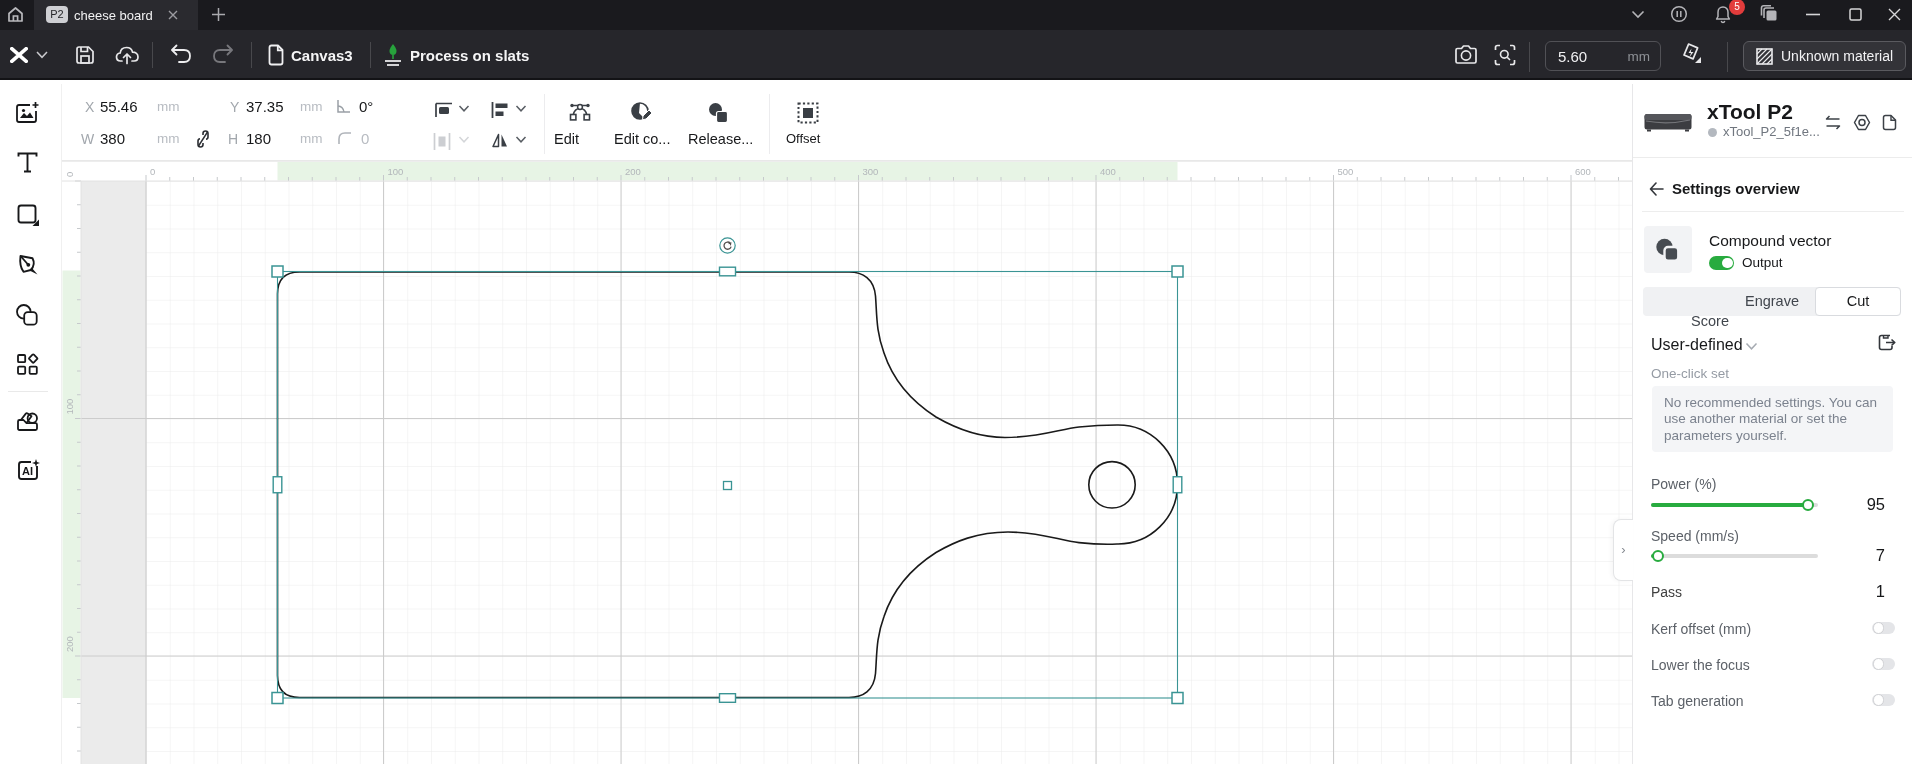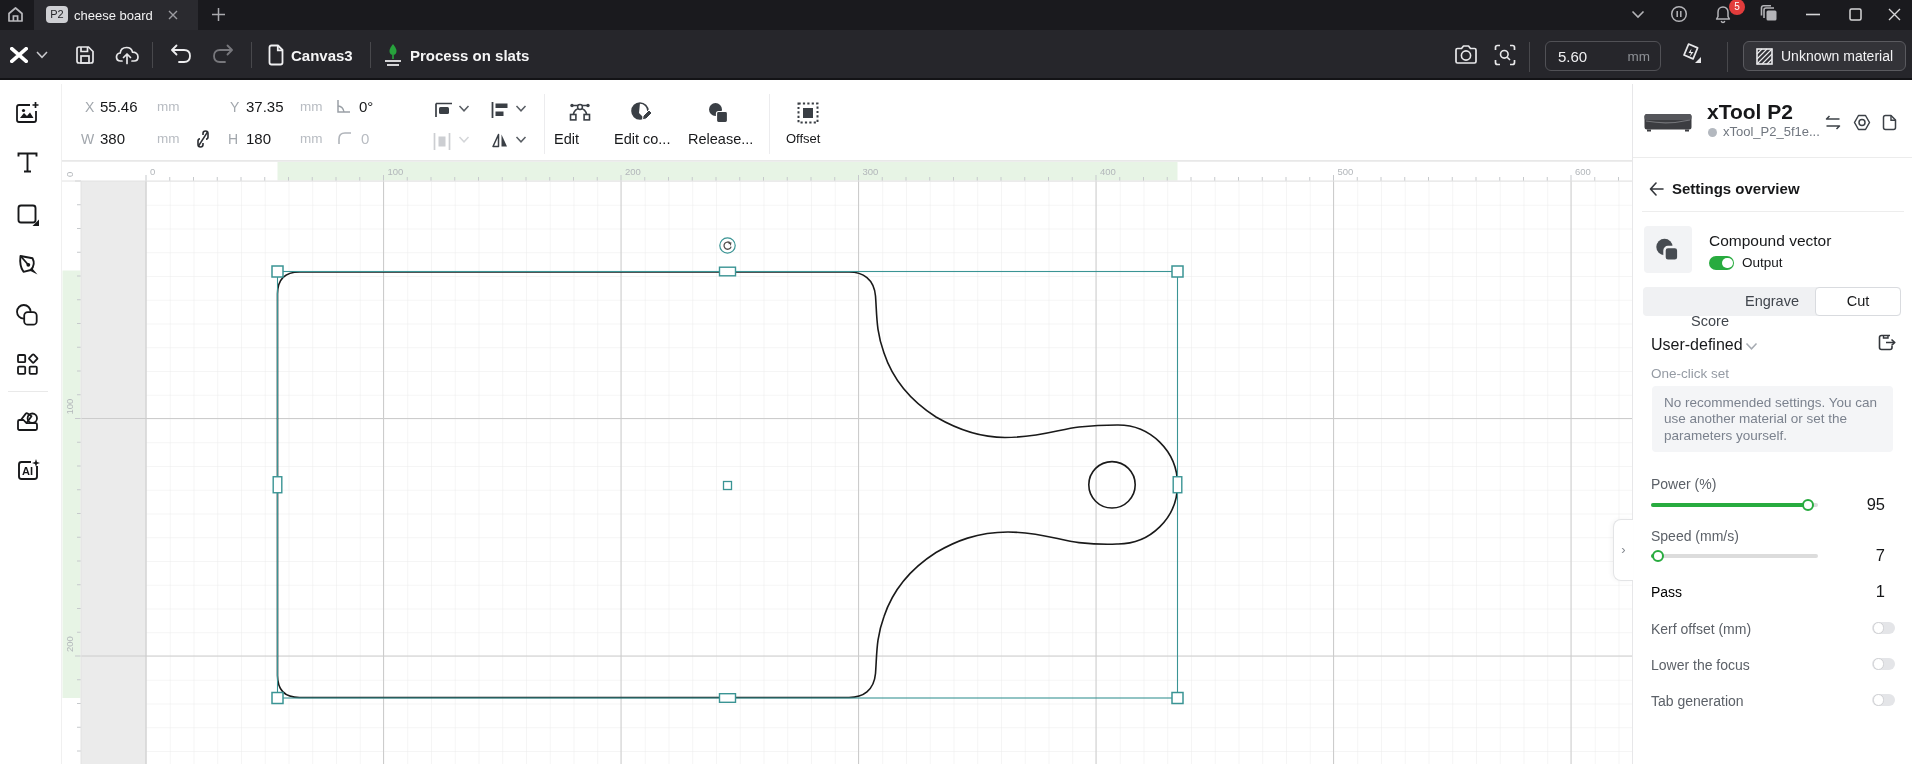--- a/index.html
+++ b/index.html
@@ -462,21 +462,21 @@
   <div class="abs" style="left:18px;top:391.5px;color:#5c6168;font-size:14px;">Power (%)</div>
   <div class="abs" style="left:18px;top:418.5px;width:167px;height:4px;border-radius:2px;background:#dcdcdc;"></div>
   <div class="abs" style="left:18px;top:418.5px;width:157px;height:4px;border-radius:2px;background:#28ab3f;"></div>
   <div class="abs" style="left:169px;top:414.5px;width:12px;height:12px;border-radius:50%;background:#fff;border:2.5px solid #28ab3f;"></div>
   <div class="abs" style="left:192px;top:411px;width:60px;text-align:right;color:#17181a;font-size:16.5px;">95</div>
   <div class="abs" style="left:18px;top:444px;color:#5c6168;font-size:14px;">Speed (mm/s)</div>
   <div class="abs" style="left:18px;top:469.5px;width:167px;height:4px;border-radius:2px;background:#dcdcdc;"></div>
   <div class="abs" style="left:18px;top:469.5px;width:10px;height:4px;border-radius:2px;background:#28ab3f;"></div>
   <div class="abs" style="left:19px;top:465.5px;width:12px;height:12px;border-radius:50%;background:#fff;border:2.5px solid #28ab3f;"></div>
   <div class="abs" style="left:192px;top:462px;width:60px;text-align:right;color:#17181a;font-size:16.5px;">7</div>
-  <div class="abs" style="left:18px;top:500px;color:#000000;font-size:14px;">Pass</div>
+  <div class="abs" style="left:18px;top:500px;color:#404040;font-size:14px;">Pass</div>
   <div class="abs" style="left:192px;top:498px;width:60px;text-align:right;color:#17181a;font-size:16.5px;">1</div>
   <div class="abs" style="left:18px;top:537px;color:#5c6168;font-size:14px;">Kerf offset (mm)</div>
   <div class="abs" style="left:239px;top:537.5px;width:23px;height:12.5px;border-radius:7px;background:#e4e5e8;">
     <div class="abs" style="left:0.5px;top:0.5px;width:11.5px;height:11.5px;border-radius:50%;background:#fff;border:1px solid #d0d1d4;"></div>
   </div>
   <div class="abs" style="left:18px;top:573px;color:#5c6168;font-size:14px;">Lower the focus</div>
   <div class="abs" style="left:239px;top:573.5px;width:23px;height:12.5px;border-radius:7px;background:#e4e5e8;">
     <div class="abs" style="left:0.5px;top:0.5px;width:11.5px;height:11.5px;border-radius:50%;background:#fff;border:1px solid #d0d1d4;"></div>
   </div>
   <div class="abs" style="left:18px;top:609px;color:#5c6168;font-size:14px;">Tab generation</div>

